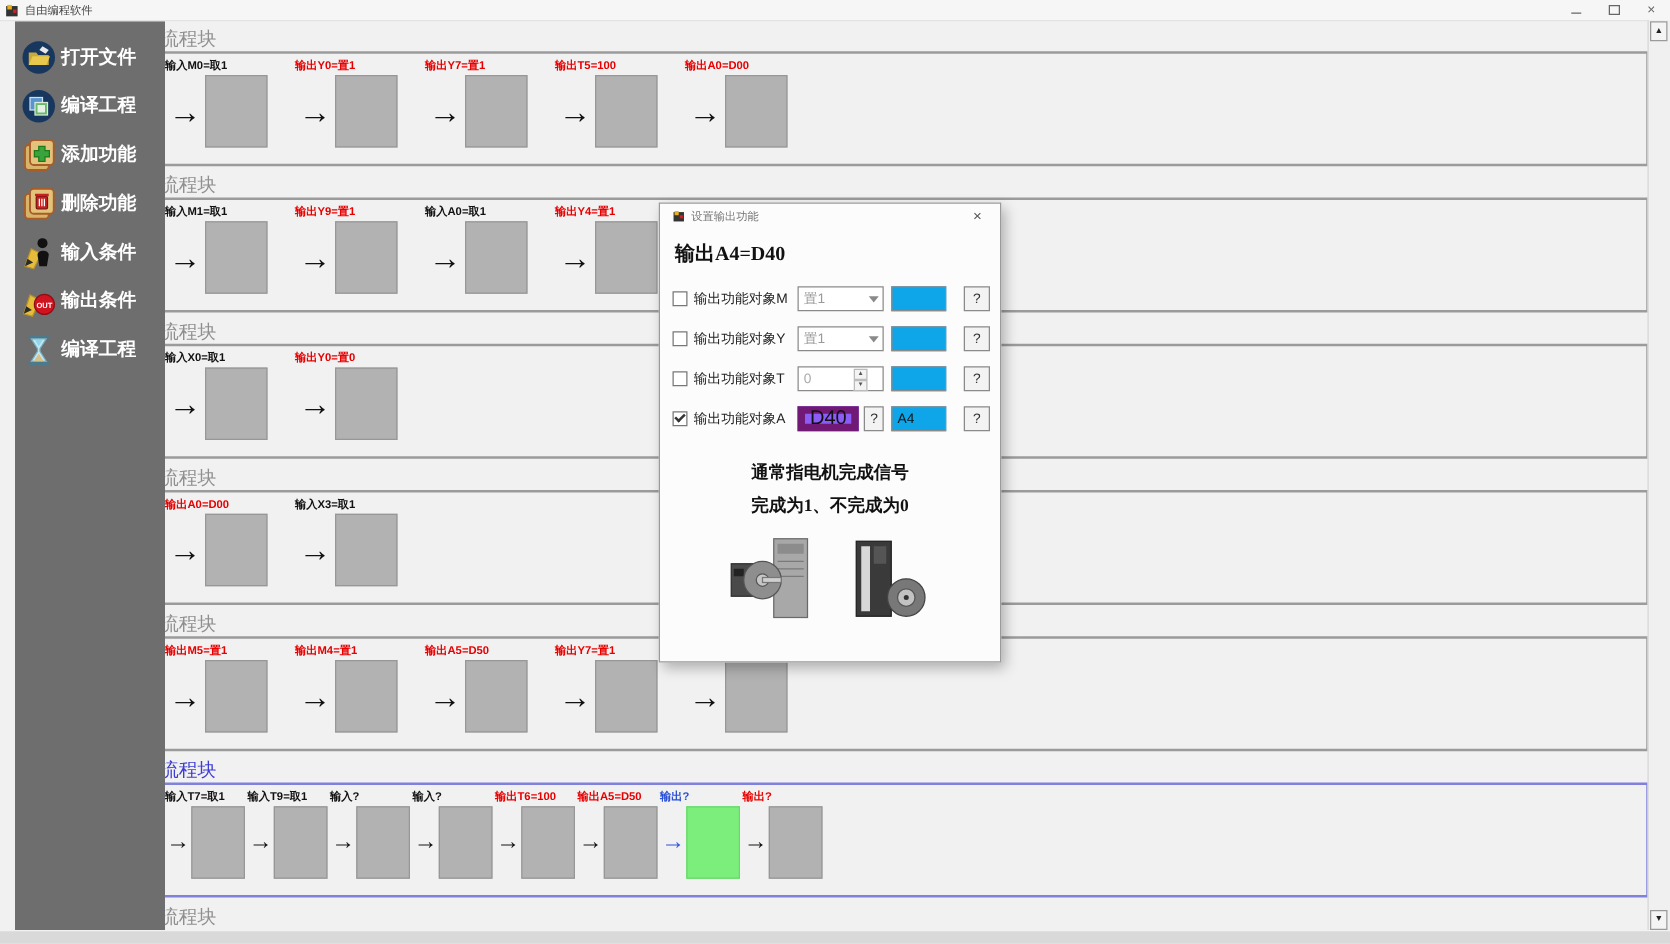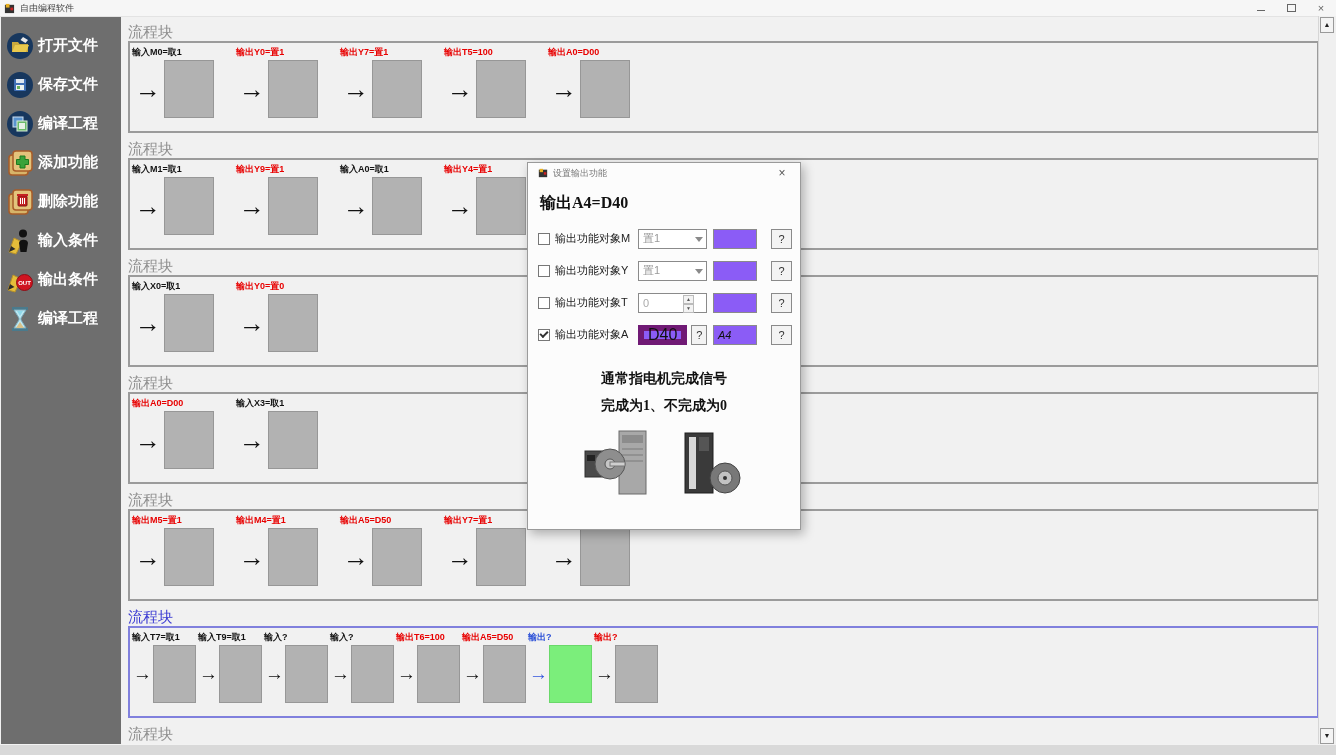--- a/index.html
+++ b/index.html
@@ -11,21 +11,21 @@
   
   .titlebar{position:absolute;top:0;left:0;right:0;height:16px;background:#f6f6f6;
     border-bottom:1px solid #e3e3e3;display:flex;align-items:center;z-index:5;}
   .app-icon{width:11px;height:11px;margin-left:4px;flex:none;}
   .title-text{font-size:9px;color:#444;margin-left:5px;}
   .win-controls{margin-left:auto;display:flex;height:100%;}
   .win-btn{width:30px;height:100%;display:flex;align-items:center;justify-content:center;color:#666;font-size:11px;cursor:pointer;}
   .glyph-min{display:block;width:8px;border-top:1px solid #666;margin-top:4px;}
   .glyph-max{display:block;width:7px;height:6px;border:1px solid #666;}
   
-  .sidebar{position:absolute;top:16px;left:1px;width:120px;bottom:10px;background:#6e6e6e;
+  .sidebar{position:absolute;top:16px;left:12px;width:120px;bottom:10px;background:#6e6e6e;
     padding-top:10px;box-sizing:border-box;z-index:4;}
   .side-item{height:39px;display:flex;align-items:center;padding-left:5px;cursor:pointer;}
   .side-icon{width:28px;height:28px;flex:none;margin-right:4px;}
   .side-icon svg{width:100%;height:100%;display:block;}
   .side-label{color:#ffffff;font-weight:bold;font-size:15px;white-space:nowrap;}
   
   .main{position:absolute;top:16px;left:120px;right:17px;bottom:10px;overflow:hidden;
     padding-left:8px;}
   .section{margin-top:7px;}
   .section-title{font-size:15px;color:#8f8f8f;height:18px;line-height:18px;}
@@ -73,22 +73,22 @@
   .dlg-select .dd{position:absolute;right:3px;top:7px;width:0;height:0;
     border-left:4px solid transparent;border-right:4px solid transparent;border-top:5px solid #8a8a8a;}
   .dlg-spin{width:81px;height:20px;border:1px solid #8a8a8a;background:#fff;color:#aaa;font-size:11px;
     display:flex;align-items:center;padding-left:4px;box-sizing:border-box;position:relative;}
   .spin-btns{position:absolute;right:12px;top:1px;bottom:1px;width:11px;display:flex;flex-direction:column;}
   .spin-btns span{flex:1;border:1px solid #bbb;background:#f3f3f3;font-size:5px;line-height:7px;text-align:center;color:#555;cursor:pointer;}
   .dlg-text{width:58px;height:20px;border:6px solid #701a75;background:#8b5cf6;color:#111;font-size:16px;
     display:flex;align-items:center;padding-left:4px;box-sizing:border-box;}
   .mini-help{width:19px;height:20px;border:1px solid #8a8a8a;background:#f3f3f3;text-align:center;
     line-height:18px;font-size:11px;color:#333;box-sizing:border-box;margin-left:4px;cursor:pointer;}
-  .dlg-box{width:44px;height:20px;border:1px solid #8a8a8a;background:#8b5cf6;color:#111;font-size:11px;
-    display:flex;align-items:center;padding-left:4px;box-sizing:border-box;margin-left:6px;font-style:italic;}
+  .dlg-box{width:44px;height:20px;border:1px solid #8a8a8a;background:#0ea5e9;color:#111;font-size:11px;
+    display:flex;align-items:center;padding-left:4px;box-sizing:border-box;margin-left:6px;}
   .dlg-help{width:21px;height:20px;border:1px solid #8a8a8a;background:#f3f3f3;text-align:center;
     line-height:18px;font-size:11px;color:#333;box-sizing:border-box;margin-left:14px;cursor:pointer;}
   .dlg-desc{margin-top:20px;text-align:center;font-family:"Liberation Serif",serif;font-weight:bold;
     font-size:14px;color:#111;line-height:27px;}
   .dlg-images{display:flex;justify-content:center;margin-top:10px;}
   .dlg-images svg{width:166px;height:70px;}
 </style>
 </head>
 <body>
 
@@ -116,32 +116,20 @@
     <div class="side-item">
       <span class="side-icon">
         <svg viewBox="0 0 28 28">
           <circle cx="14" cy="14" r="13" fill="#17375e"></circle>
           <path d="M6 10 h6 l1.5 2 H22 v8 H6 z" fill="#c9a93d"></path>
           <path d="M6 20 l3-7 h14 l-3 7 z" fill="#e9c94d"></path>
           <path d="M17 5 l5 3 -2.5 3 -5-3 z" fill="#e8e8e8"></path>
         </svg>
       </span>
       <span class="side-label">打开文件</span>
-    </div>
-    <div class="side-item">
-      <span class="side-icon">
-        <svg viewBox="0 0 28 28">
-          <circle cx="14" cy="14" r="13" fill="#17375e"></circle>
-          <rect x="8" y="8" width="12" height="12" rx="1" fill="#3f6fb5"></rect>
-          <rect x="10" y="8" width="8" height="4" fill="#dfe7f0"></rect>
-          <rect x="10" y="14" width="8" height="5" fill="#eef2ee"></rect>
-          <rect x="11" y="15" width="3" height="3" fill="#67b05c"></rect>
-        </svg>
-      </span>
-      <span class="side-label">保存文件</span>
     </div>
     <div class="side-item">
       <span class="side-icon">
         <svg viewBox="0 0 28 28">
           <circle cx="14" cy="14" r="13" fill="#17375e"></circle>
           <rect x="7" y="7" width="10" height="10" fill="#5a94d0" stroke="#cfe0ef"></rect>
           <rect x="11" y="11" width="10" height="10" fill="#69b96a" stroke="#d8ecd8"></rect>
           <rect x="13" y="13" width="6" height="6" fill="#e6f0e6"></rect>
         </svg>
       </span>

